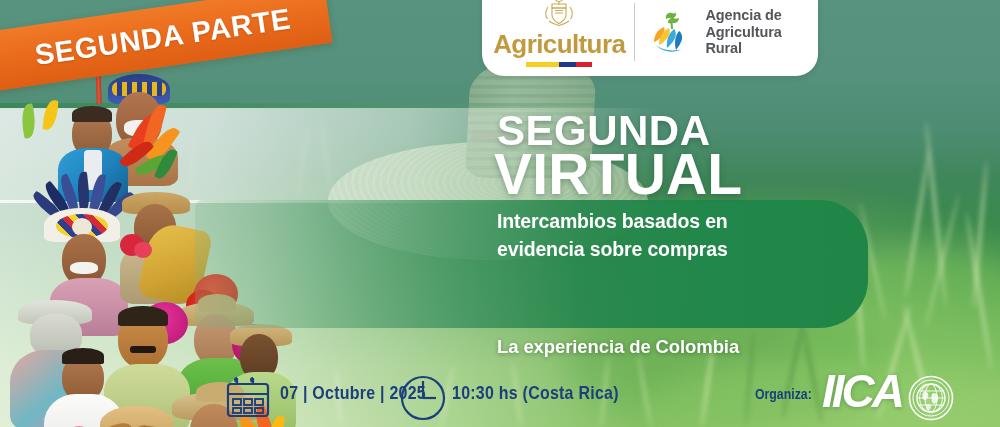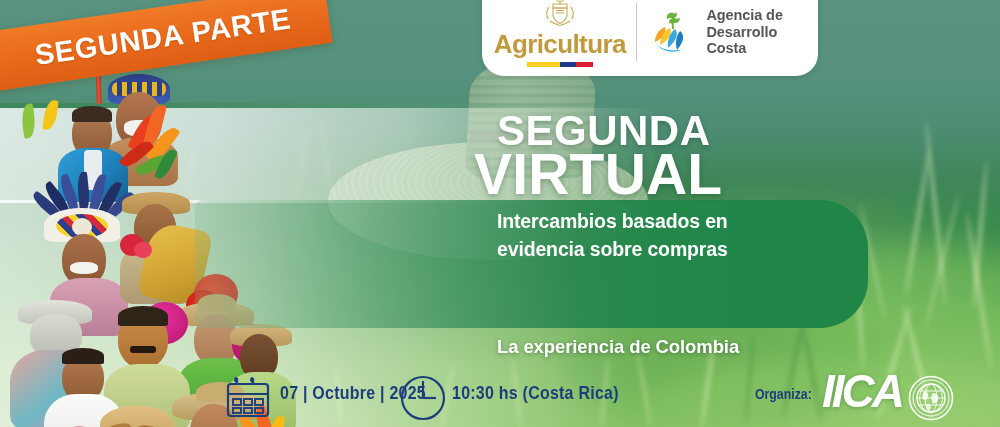--- a/index.html
+++ b/index.html
@@ -160,21 +160,21 @@
       #22874a 76%, #1f8648 100%);
   }
 
   
   .t-dialogo {
     position:absolute; left:497px; top:110px;
     font-size:42px; font-weight:bold; color:#fff; letter-spacing:.5px;
     line-height:1; text-shadow:0 2px 5px rgba(20,60,30,.35);
   }
   .t-virtual {
-    position:absolute; left:474px; top:146px;
+    position:absolute; left:494px; top:146px;
     font-size:57px; font-weight:bold; color:#fff; letter-spacing:.2px;
     line-height:1; text-shadow:0 2px 6px rgba(20,60,30,.35);
   }
   .t-sub {
     position:absolute; left:497px; top:207px; width:300px;
     font-size:19.5px; font-weight:bold; color:#fff; line-height:1.44;
     letter-spacing:-.15px;
   }
   .t-sub div { white-space:nowrap; }
   .t-exp {
@@ -406,21 +406,21 @@
           <path d="M24 4 C20 3 17 6 18 10 C19.6 9 22 8.6 23.4 9.6 C21 10 19.6 12 20 14 L22.6 14.5 L23 20 L25 20 L24.6 13.8 C27.6 14.6 31 12.6 31 9 C28.6 10 26.6 10 25.4 9 C27.6 8 28.6 5.6 27.6 3.4 C26.6 4.6 25.2 4.6 24 4 Z" fill="#6cb33f"></path>
           <path d="M16 18 C10 20 6 26 6 33 C6 33 11 31 14 27 C16.6 23.6 17 20 16 18 Z" fill="#f5a623"></path>
           <path d="M21 19 C15 22 11 28 11 36 C11 36 17 33 20 28 C22.4 24 22 20.6 21 19 Z" fill="#f7c531"></path>
           <path d="M26 20 C21 24 18 31 19 39 C19 39 25 34 27 29 C28.6 25 27.4 21.4 26 20 Z" fill="#3aa9dc"></path>
           <path d="M31 22 C27 27 26 34 28 41 C28 41 33 35 34 30 C34.8 26 32.6 23 31 22 Z" fill="#1d7ebf"></path>
           <path d="M8 36 C14 41 24 43 34 40 C27 44 15 44 8 36 Z" fill="#3aa9dc"></path>
         </svg>
       </div>
       <div class="adr-text">
         <div>Agencia de</div>
-        <div>Desarrollo Costa</div>
+        <div>Agricultura Rural</div>
       </div>
     </div>
   </div>
 
   <div class="green-panel"></div>
 
   <div class="t-dialogo">SEGUNDA</div>
   <div class="t-virtual">VIRTUAL</div>
 
   <div class="t-sub">

